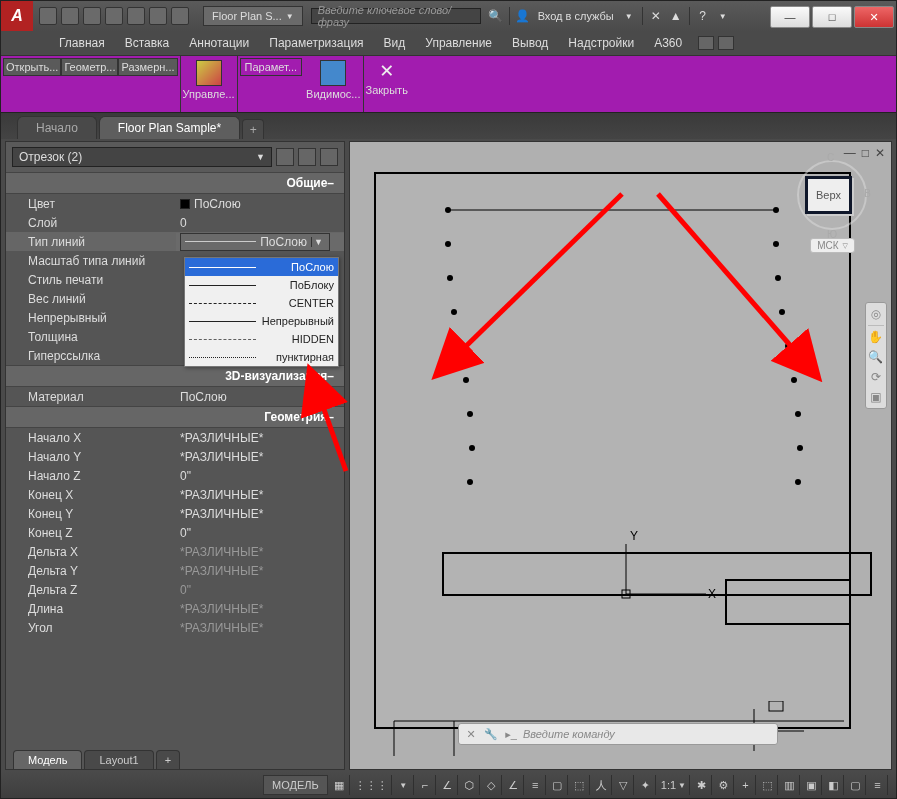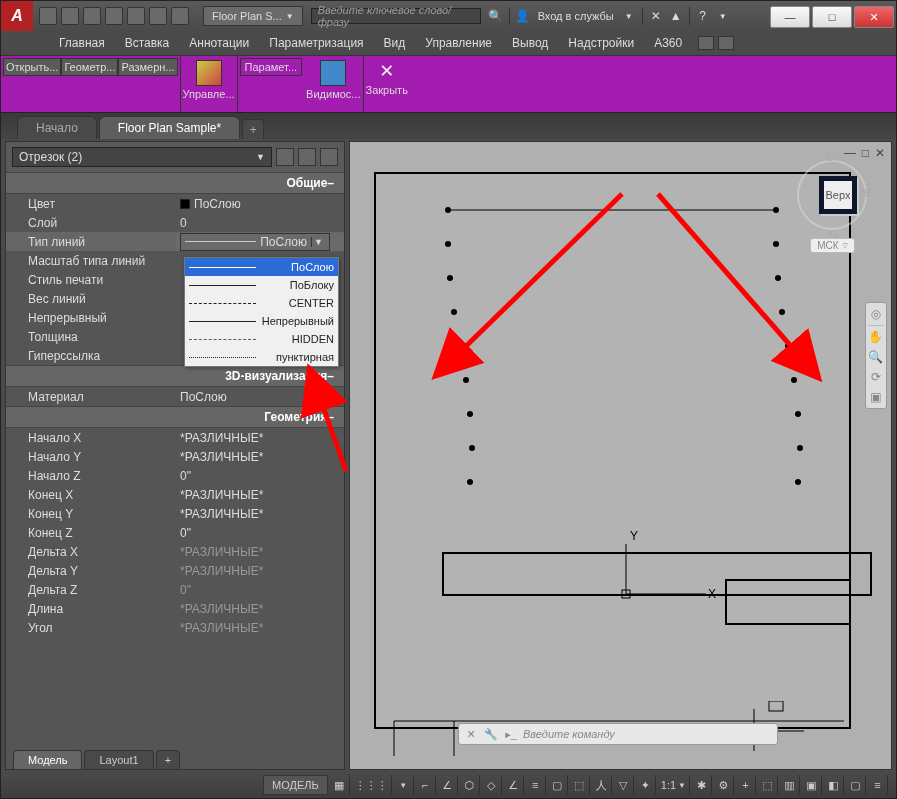--- a/index.html
+++ b/index.html
@@ -80,21 +80,21 @@
   .lt-center::before { border-top: 1px dashed currentColor; }
   .lt-hidden::before { border-top: 1px dashed currentColor; opacity:0.7; }
   .lt-dotted::before { border-top: 1px dotted currentColor; }
   .lt-item .lbl { width: 74px; text-align: right; }
   
   
   .drawing { flex: 1; position: relative; background: #b0b0b0; border: 1px solid #333; margin-left: 4px; }
   .paper { position: absolute; left: 24px; top: 30px; right: 40px; bottom: 40px; border: 2px solid #000; background: #b3b3b3; }
   .viewcube { position: absolute; right: 24px; top: 18px; width: 70px; height: 70px; }
   .viewcube .ring { position:absolute; inset:0; border:2px solid #ddd; border-radius:50%; opacity:0.5;}
-  .viewcube .cube { position:absolute; left:22px; top:16px; width:38px; height:38px; background:#eee; border:5px solid #0f172a; display:flex; align-items:center; justify-content:center; font-size:11px; color:#555; box-shadow: 2px 2px 0 #ccc;}
+  .viewcube .cube { position:absolute; left:8px; top:16px; width:47px; height:38px; background:#eee; border:3px solid #0f172a; display:flex; align-items:center; justify-content:center; font-size:11px; color:#555; box-shadow: 2px 2px 0 #ccc;}
   .viewcube .compass { position:absolute; font-size:10px; color:#aaa; }
   .wcs-badge { position:absolute; right:36px; top:96px; background:#eee; border:1px solid #bbb; border-radius:3px; padding:1px 6px; font-size:10px; color:#888; display:flex; align-items:center; gap:4px;}
   .navbar { position: absolute; right: 4px; top: 160px; width: 22px; background: #ddd; border:1px solid #999; border-radius: 3px; padding: 2px 0; display:flex; flex-direction:column; align-items:center; gap:2px;}
   .navbar .nbtn { width:18px; height:18px; color:#888; font-size:12px; display:flex; align-items:center; justify-content:center; }
   .navbar .nbtn.sep { height:1px; background:#bbb; width:16px; }
   
   .cmdline { position:absolute; left:108px; bottom:24px; height:22px; background:#e8e8e8; border:1px solid #999; border-radius:3px; display:flex; align-items:center; padding:0 4px; gap:4px; color:#888; font-size:11px; width:320px;}
   .cmdline .ci { width:16px; height:16px; display:flex; align-items:center; justify-content:center; }
   .cmdline .prompt { font-style: italic; }
   .drawing-controls { position:absolute; right:6px; top:4px; display:flex; gap:6px; color:#444; font-size:12px;}

